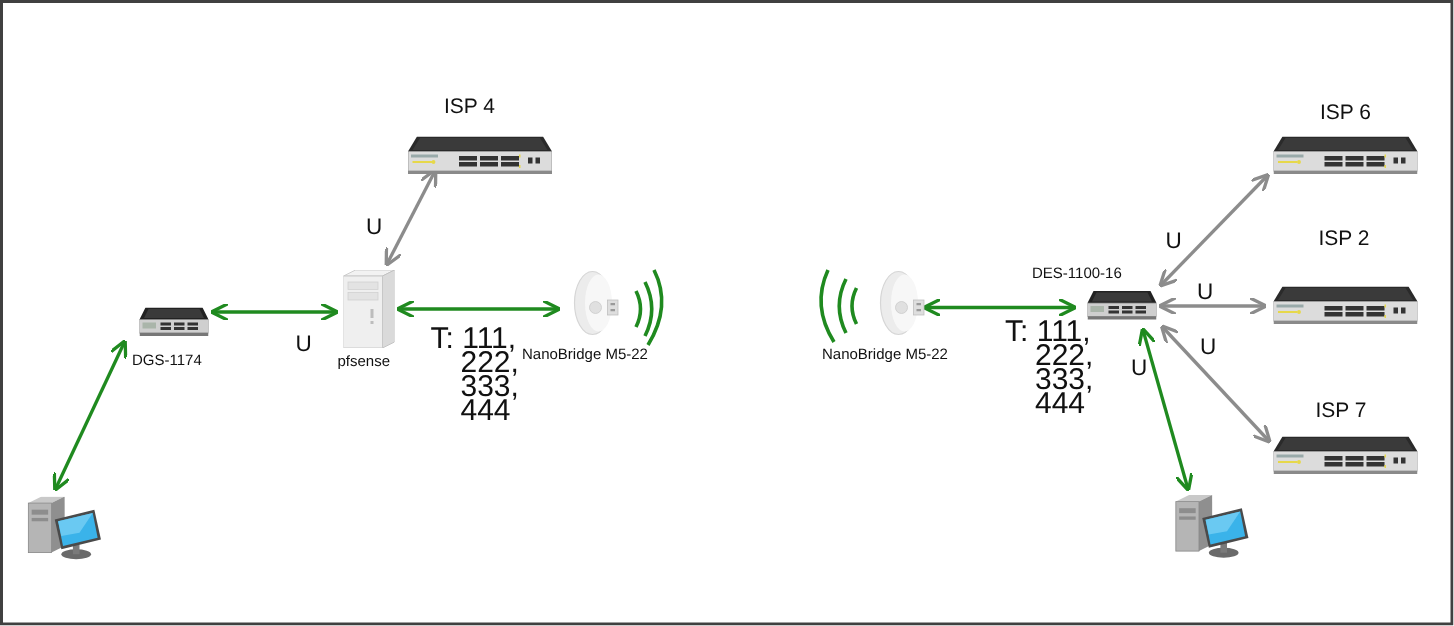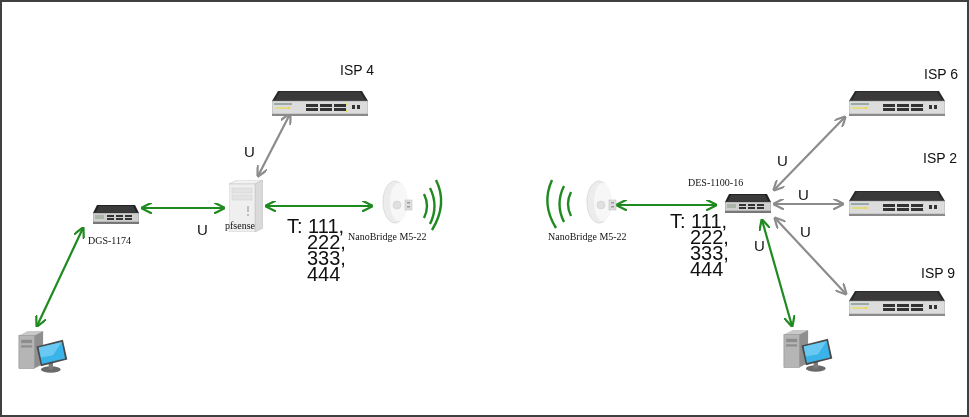--- a/index.html
+++ b/index.html
@@ -1,22 +1,22 @@
 <!DOCTYPE html>
 <html><head>
 <meta charset="utf-8">
 <style>
   html, body { margin: 0; padding: 0; background: #ffffff; }
   body { width: 969px; height: 417px; position: relative; overflow: hidden; font-family: "DejaVu Sans", sans-serif; }
   .frame { position: absolute; left: 0; top: 0; width: 965px; height: 413px; border: 2px solid #404040; background: #ffffff; }
   svg.links { position: absolute; left: 0; top: 0; }
   .node { position: absolute; }
   .lbl { position: absolute; color: #111; white-space: nowrap; }
-  .isp-lbl { font-family: "Liberation Sans", sans-serif; font-size: 14px; margin-left: 44px; }
-  .dev-lbl { font-family: Liberation Serif, serif; font-size: 10px; }
+  .isp-lbl { font-family: "Liberation Sans", sans-serif; font-size: 14px; }
+  .dev-lbl { font-family: Liberation Sans, sans-serif; font-size: 10px; }
   .u-lbl { font-family: "Liberation Sans", sans-serif; font-size: 15px; }
   .t-lbl { font-family: Liberation Sans, sans-serif; font-size: 20px; line-height: 16px; }
   .t-lbl .l { display: block; }
   .t-lbl .ind { padding-left: 12px; }
 </style>
 </head>
 <body>
 
 <div class="frame"></div>
 
@@ -130,21 +130,21 @@
 <div class="lbl isp-lbl" style="left:296px;top:62px">ISP 4</div>
 
 <svg class="node" style="left:93px;top:205px" width="46" height="20">
     <use href="#swsm"></use>
   </svg>
 <div class="lbl dev-lbl" style="left:88px;top:235px">DGS-1174</div>
 
 <svg class="node" style="left:229px;top:180px" width="34" height="52">
     <use href="#tower"></use>
   </svg>
-<div class="lbl dev-lbl" style="left:225px;top:220px">pfsense</div>
+<div class="lbl dev-lbl" style="left:225px;top:236px">pfsense</div>
 
 <svg class="node" style="left:14px;top:331px" width="56" height="44">
     <use href="#pc"></use>
   </svg>
 
 <svg class="node" style="left:377px;top:180px" width="40" height="44">
     <use href="#dish"></use>
   </svg>
 <div class="lbl dev-lbl" style="left:348px;top:231px">NanoBridge M5-22</div>
 
@@ -173,21 +173,21 @@
 <div class="lbl isp-lbl" style="left:880px;top:66px">ISP 6</div>
 
 <svg class="node" style="left:849px;top:191px" width="96" height="26">
     <use href="#sw24"></use>
   </svg>
 <div class="lbl isp-lbl" style="left:879px;top:150px">ISP 2</div>
 
 <svg class="node" style="left:849px;top:291px" width="96" height="26">
     <use href="#sw24"></use>
   </svg>
-<div class="lbl isp-lbl" style="left:877px;top:265px">ISP 9</div>
+<div class="lbl isp-lbl" style="left:877px;top:265px">ISP 7</div>
 
 <svg class="node" style="left:779px;top:330px" width="56" height="44">
     <use href="#pc"></use>
   </svg>
 
 <div class="lbl u-lbl" style="left:777px;top:152px">U</div>
 <div class="lbl u-lbl" style="left:798px;top:186px">U</div>
 <div class="lbl u-lbl" style="left:800px;top:223px">U</div>
 <div class="lbl u-lbl" style="left:754px;top:237px">U</div>
 <div class="lbl t-lbl" style="left:670px;top:213px">

